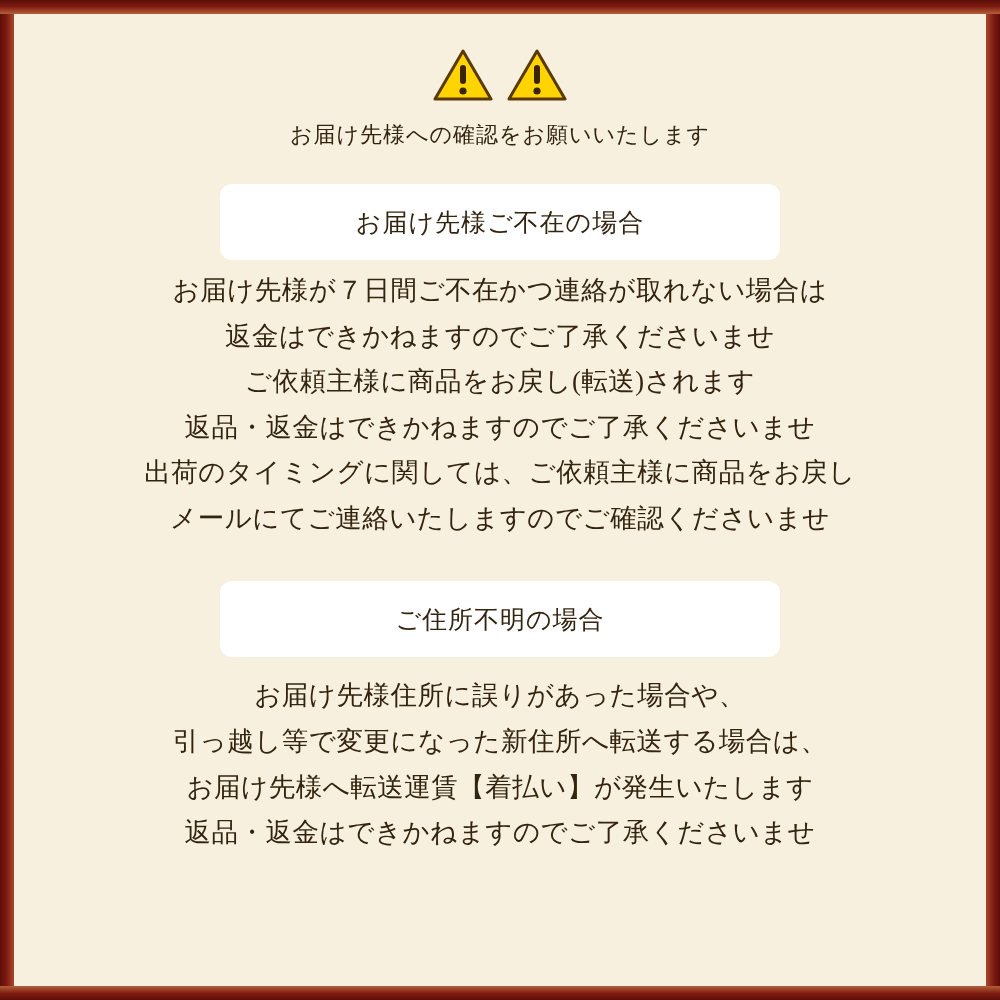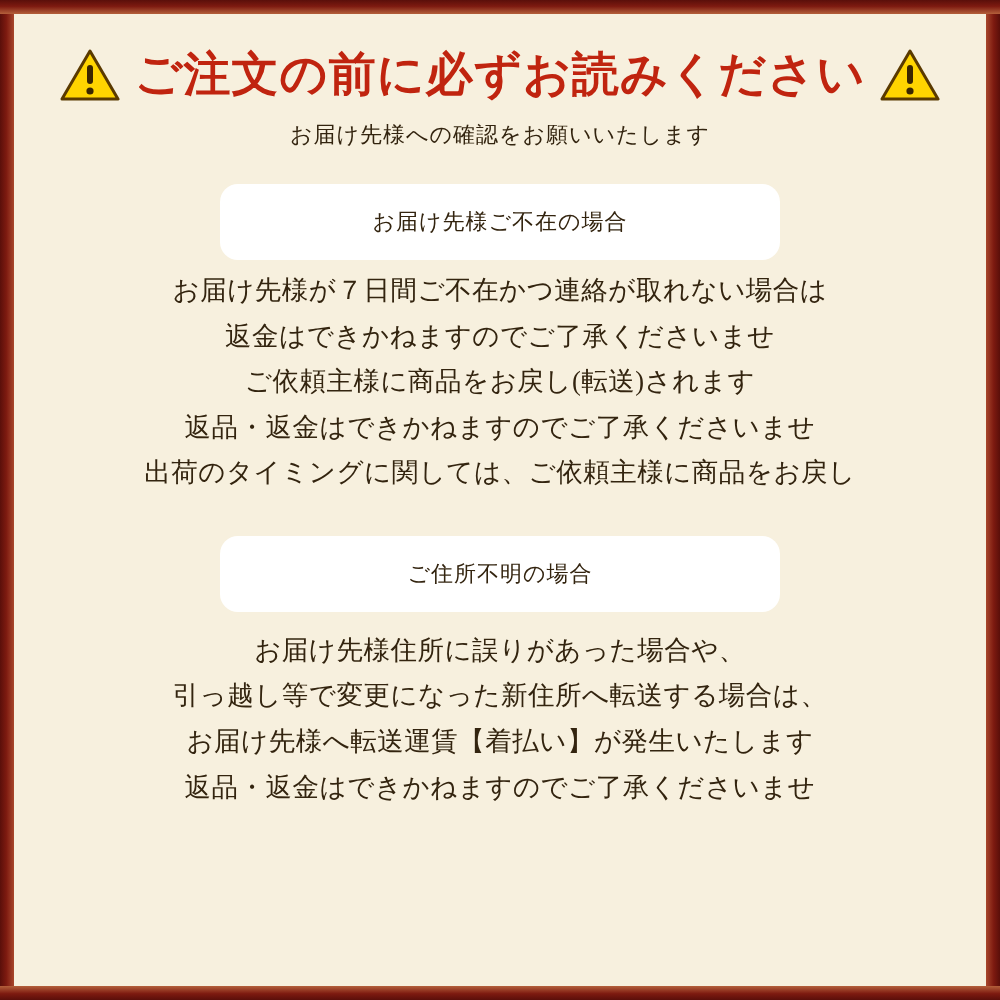--- a/index.html
+++ b/index.html
@@ -92,26 +92,26 @@
     color: #33240f;
     letter-spacing: 1px;
     white-space: nowrap;
   }
 
   
   .pill {
     margin: 34px auto 8px auto;
     width: 560px;
     height: 76px;
-    border-radius: 18px;
+    border-radius: 12px;
     background: #ffffff;
     display: flex;
     align-items: center;
     justify-content: center;
-    font-size: 22px;
+    font-size: 25px;
     color: #33240f;
     letter-spacing: 1px;
   }
 
   .para {
     margin-top: 2px;
     text-align: center;
     font-size: 26.5px;
     line-height: 1.72;
     color: #33240f;
@@ -132,38 +132,38 @@
   <div class="frame-bottom"></div>
 
   <div class="content">
 
     <div class="headline">
       <svg class="warn-icon" viewBox="0 0 60 54">
         <polygon points="30,3 58,51 2,51" fill="#ffd400" stroke="#5a3a00" stroke-width="3" stroke-linejoin="round"></polygon>
         <rect x="27" y="17" width="6" height="19" rx="3" fill="#3a2500"></rect>
         <circle cx="30" cy="43" r="3.6" fill="#3a2500"></circle>
       </svg>
-      <div class="headline-text">ご注文の前に必ずお読みください</div>
       <svg class="warn-icon" viewBox="0 0 60 54">
         <polygon points="30,3 58,51 2,51" fill="#ffd400" stroke="#5a3a00" stroke-width="3" stroke-linejoin="round"></polygon>
         <rect x="27" y="17" width="6" height="19" rx="3" fill="#3a2500"></rect>
         <circle cx="30" cy="43" r="3.6" fill="#3a2500"></circle>
       </svg>
     </div>
 
     <div class="subhead">お届け先様への確認をお願いいたします</div>
 
     <div class="section-1">
       <div class="pill">お届け先様ご不在の場合</div>
       <div class="para">
         <span class="line">お届け先様が７日間ご不在かつ連絡が取れない場合は</span>
         <span class="line">返金はできかねますのでご了承くださいませ</span>
         <span class="line">ご依頼主様に商品をお戻し(転送)されます</span>
         <span class="line">返品・返金はできかねますのでご了承くださいませ</span>
         <span class="line">出荷のタイミングに関しては、ご依頼主様に商品をお戻し</span>
+        <span class="line">メールにてご連絡いたしますのでご確認くださいませ</span>
       </div>
     </div>
 
     <div class="section-2">
       <div class="pill">ご住所不明の場合</div>
       <div class="para">
         <span class="line">お届け先様住所に誤りがあった場合や、</span>
         <span class="line">引っ越し等で変更になった新住所へ転送する場合は、</span>
         <span class="line">お届け先様へ転送運賃【着払い】が発生いたします</span>
         <span class="line">返品・返金はできかねますのでご了承くださいませ</span>

